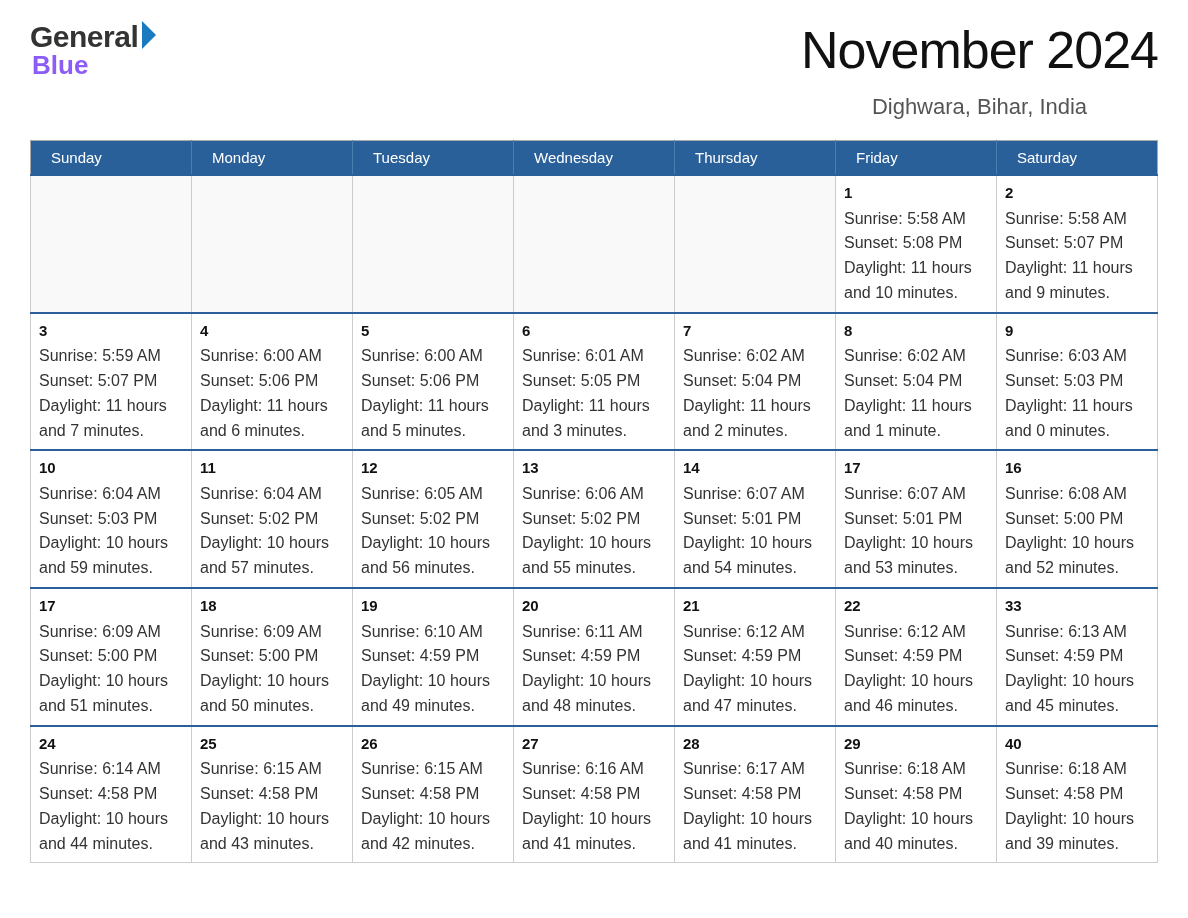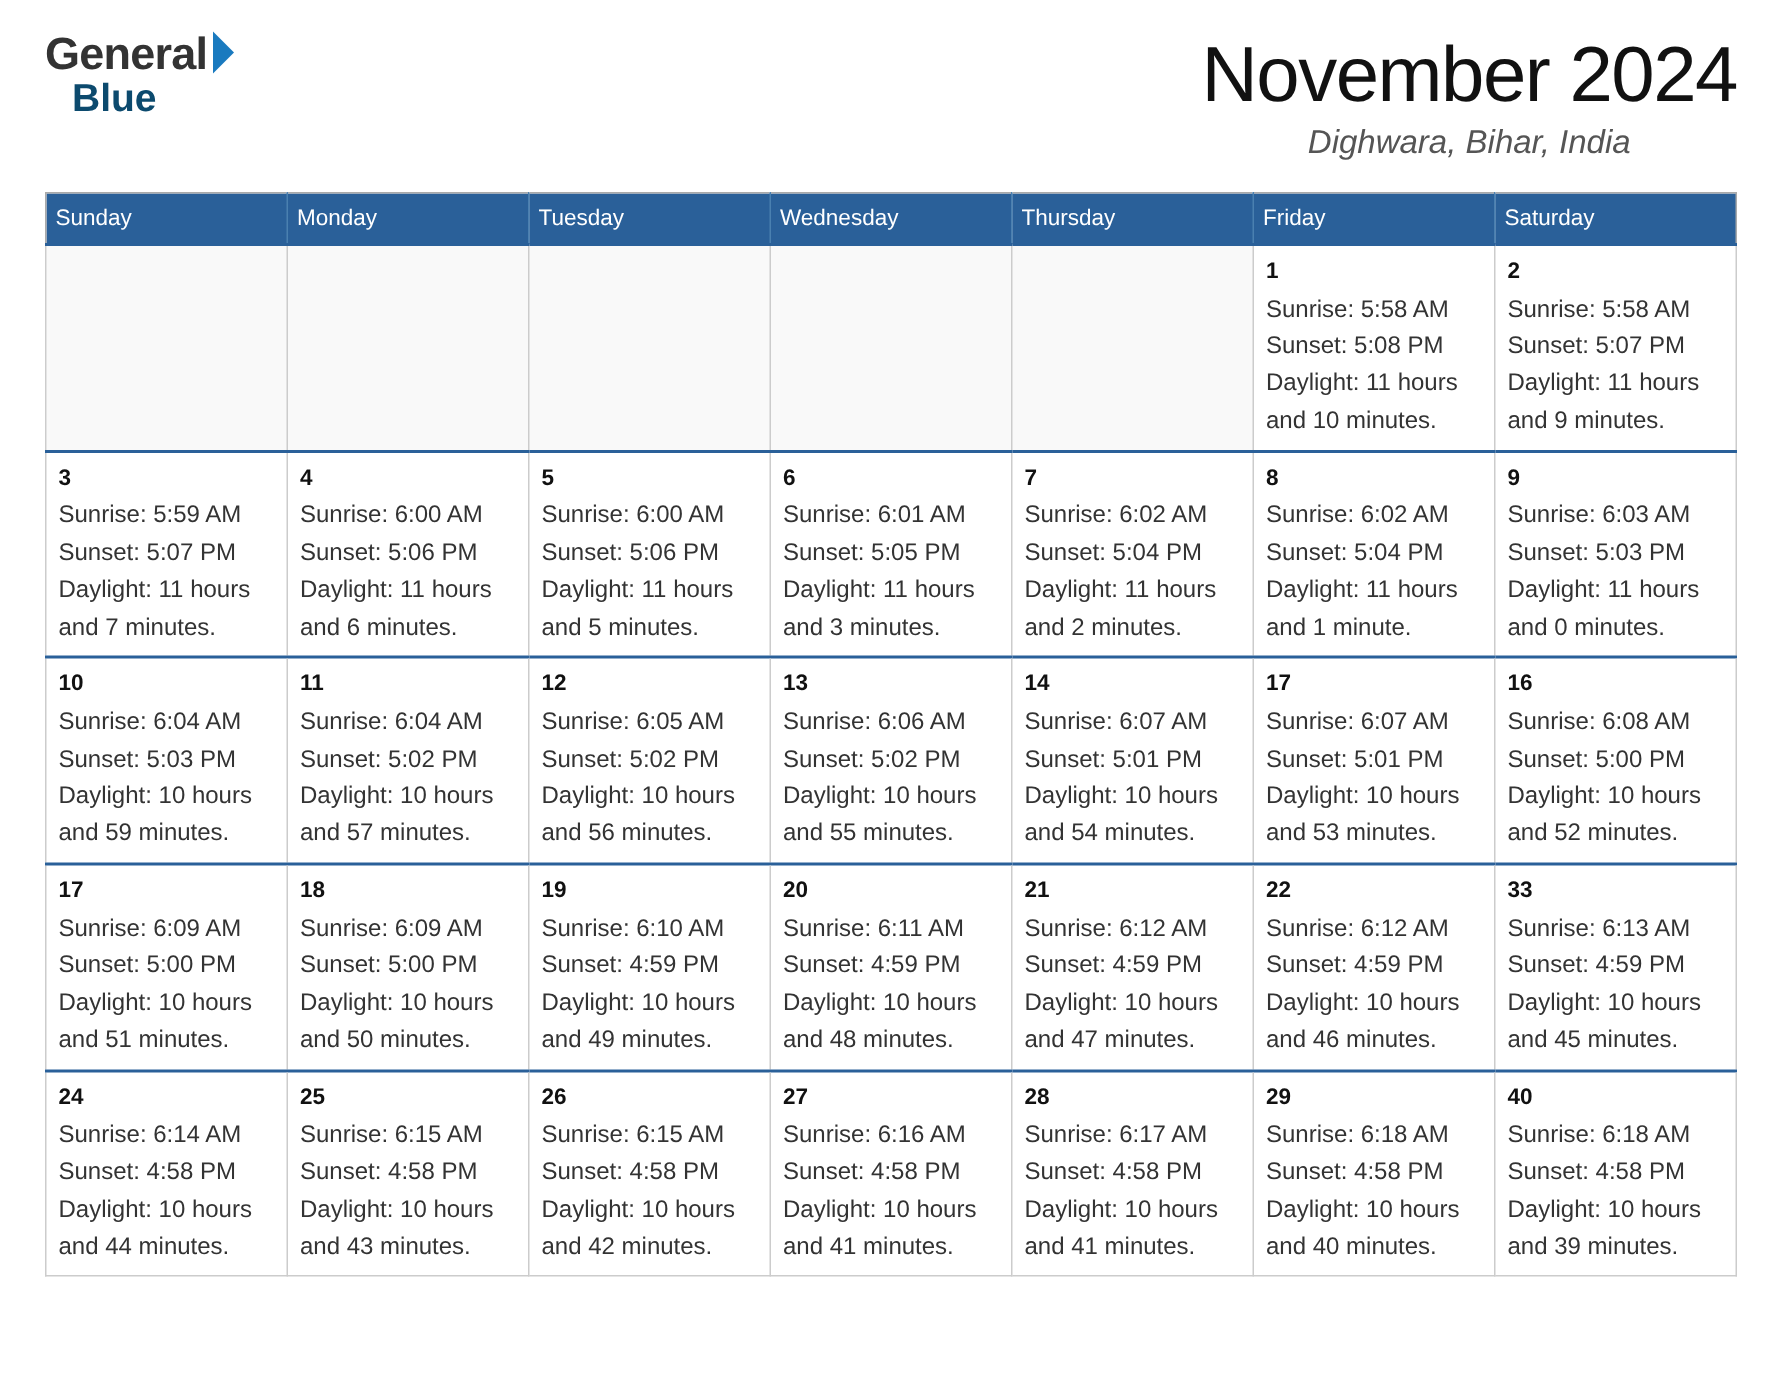--- a/index.html
+++ b/index.html
@@ -36,50 +36,49 @@
       height: 0;
       border-left: 14px solid #1a7abf;
       border-top: 14px solid transparent;
       border-bottom: 14px solid transparent;
       margin-left: 4px;
       margin-top: -4px;
     }
     .logo-blue {
       font-size: 26px;
       font-weight: bold;
-      color: #0c4a6e;
+      color: #8b5cf6;
       margin-top: -4px;
-      margin-left: 18px;
+      margin-left: 2px;
     }
     .title-section {
       text-align: center;
     }
     .month-title {
       font-size: 52px;
       font-weight: 300;
       color: #111;
       letter-spacing: -1px;
     }
     .location {
       font-size: 22px;
       color: #555;
-      margin-top: 2px;
-      font-style: italic;
+      margin-top: 14px;
     }
     .calendar-table {
       width: 100%;
       border-collapse: collapse;
       border: 1px solid #aaa;
     }
     .calendar-table th {
       background: #2a6099;
       color: #fff;
       font-size: 15px;
       font-weight: normal;
-      padding: 8px 6px;
+      padding: 8px 20px;
       text-align: left;
       border-right: 1px solid #4a80b0;
     }
     .calendar-table th:last-child {
       border-right: none;
     }
     .calendar-table td {
       vertical-align: top;
       padding: 6px 8px;
       border: 1px solid #ccc;

